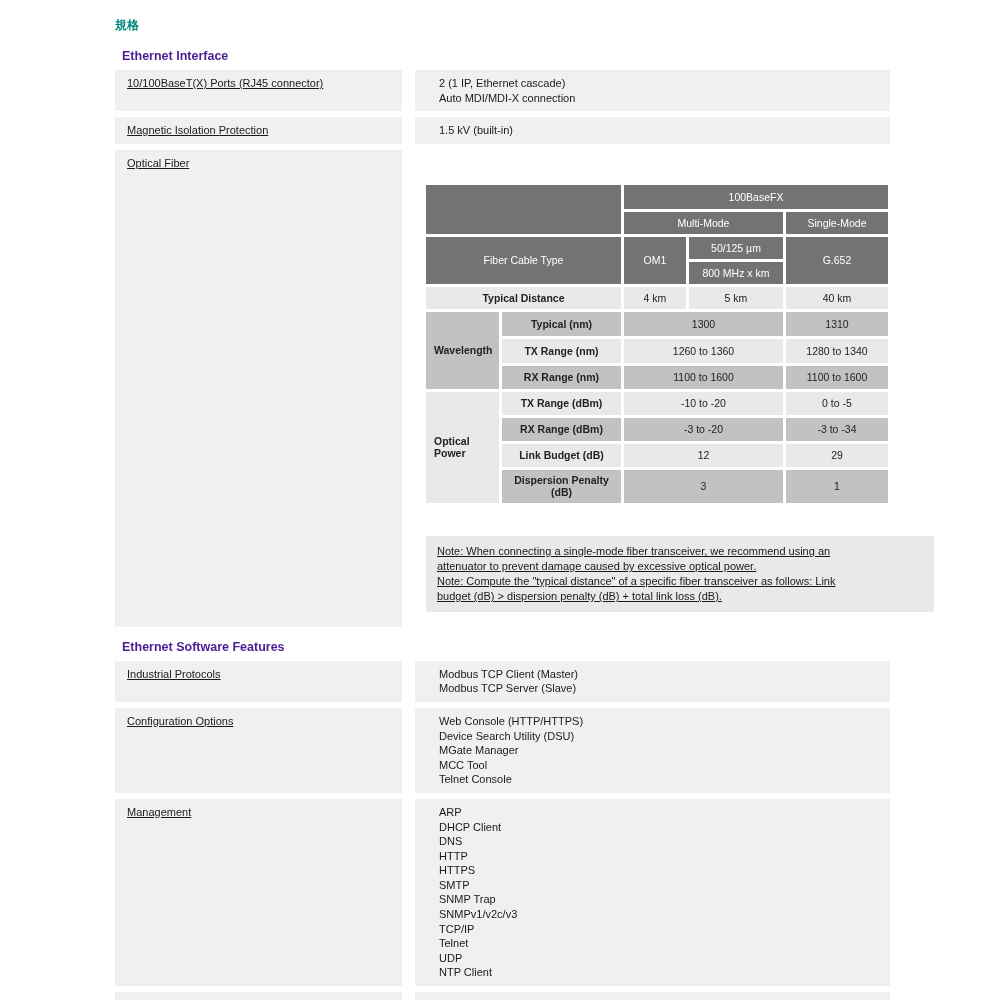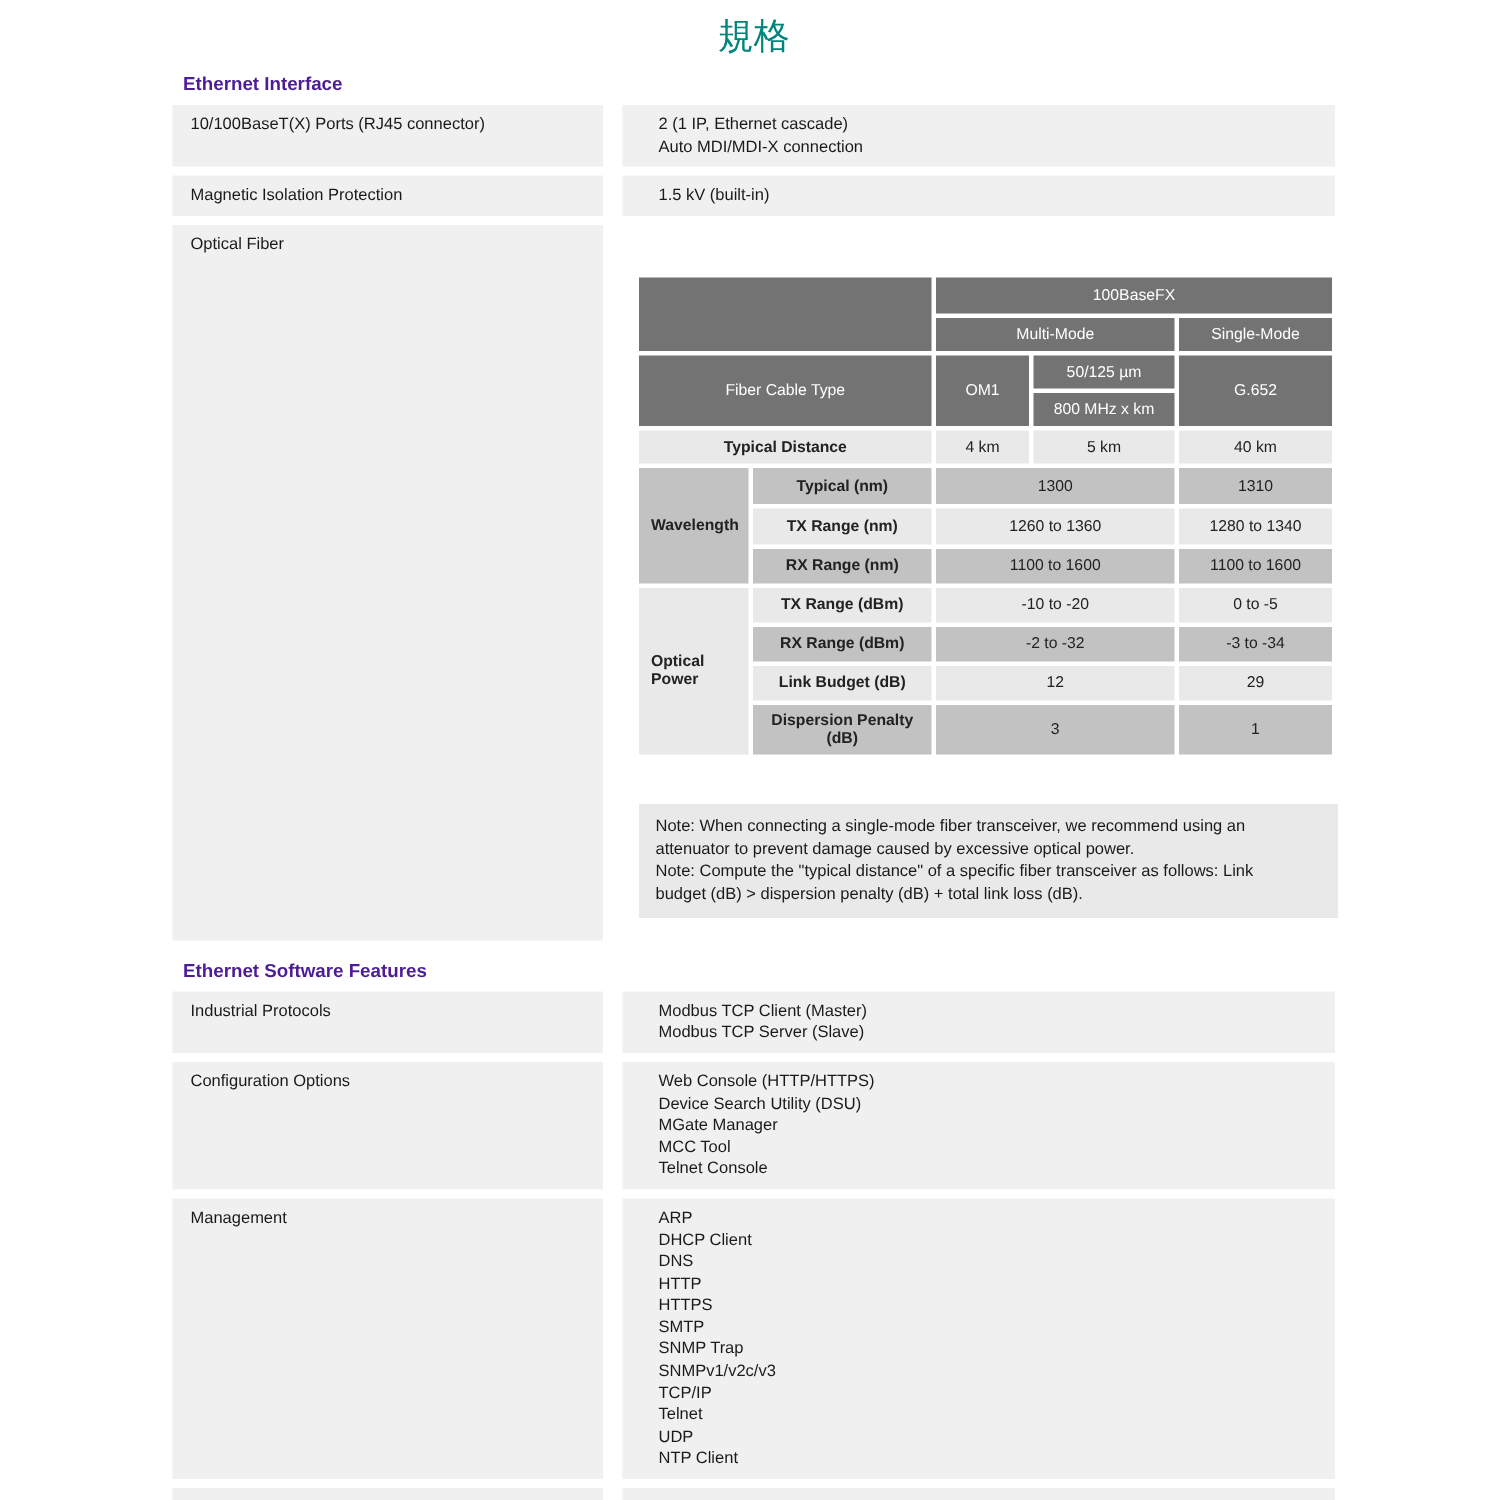--- a/index.html
+++ b/index.html
@@ -5,32 +5,31 @@
   * { margin:0; padding:0; box-sizing:border-box; }
   html,body { background:#ffffff; }
   body {
     width:1000px; height:1000px; position:relative;
     font-family:"Liberation Sans", sans-serif;
     color:#1a1a1a; overflow:hidden;
   }
   .content { position:absolute; left:115px; top:14px; width:775px; }
 
   .page-title {
-    color:#00857C; font-size:24px; font-weight:normal; line-height:22px;
+    color:#00857C; font-size:12px; font-weight:bold; line-height:22px;
     margin-bottom:9px;
-    text-align:center;
   }
   .section-heading {
     font-size:12.5px; font-weight:bold; color:#4c1d95;
     margin:13px 0 7px 7px;
   }
   .spec-row { display:flex; gap:13px; margin-bottom:6px; }
   .spec-label {
     width:287px; flex:0 0 287px; background:#f0f0f0;
-    padding:6px 12px; font-size:11px; line-height:14.6px; white-space:pre-line;
+    padding:6px 12px; font-size:11px; line-height:14.6px; white-space:pre-line;text-decoration:underline;
   }
   .spec-value {
     flex:1; background:#f0f0f0;
     padding:6px 24px; font-size:11px; line-height:14.6px; white-space:pre-line;
   }
   .spec-row.fiber-row .spec-value {
     background:#ffffff; padding:6px 0 0 11px;
   }
 
   
@@ -44,22 +43,22 @@
     display:flex; align-items:center; justify-content:center;
     text-align:center; line-height:12px; white-space:pre-line;
   }
   .ft-cell.teal { background:#737373; color:#ffffff; }
   .ft-cell.light { background:#e9e9e9; }
   .ft-cell.mid { background:#c2c2c2; }
   .ft-cell.lbl { font-weight:bold; }
   .ft-cell.group { justify-content:flex-start; text-align:left; padding-left:8px; }
 
   .fiber-notes {
-    width:466px; margin-top:4px; background:#e9e9e9;
-    padding:8px 11px; font-size:11px; line-height:15px; white-space:pre-line;
+    width:508px; margin-top:4px; background:#e9e9e9;
+    padding:8px 11px; font-size:11px; line-height:15px; white-space:pre-line;text-decoration:underline;
   }
 </style>
 </head>
 <body>
 
 <div class="content">
 
   <div class="page-title">規格</div>
 
   <div class="section-heading">Ethernet Interface</div>
@@ -112,21 +111,21 @@
         <div class="ft-cell mid" style="grid-area:8/5/9/6">1100 to 1600</div>
 
         
         <div class="ft-cell light lbl group" style="grid-area:9/1/13/2">Optical
 Power</div>
         <div class="ft-cell light lbl" style="grid-area:9/2/10/3">TX Range (dBm)</div>
         <div class="ft-cell light" style="grid-area:9/3/10/5">-10 to -20</div>
         <div class="ft-cell light" style="grid-area:9/5/10/6">0 to -5</div>
 
         <div class="ft-cell mid lbl" style="grid-area:10/2/11/3">RX Range (dBm)</div>
-        <div class="ft-cell mid" style="grid-area:10/3/11/5">-2 to -32</div>
+        <div class="ft-cell mid" style="grid-area:10/3/11/5">-3 to -20</div>
         <div class="ft-cell mid" style="grid-area:10/5/11/6">-3 to -34</div>
 
         <div class="ft-cell light lbl" style="grid-area:11/2/12/3">Link Budget (dB)</div>
         <div class="ft-cell light" style="grid-area:11/3/12/5">12</div>
         <div class="ft-cell light" style="grid-area:11/5/12/6">29</div>
 
         <div class="ft-cell mid lbl" style="grid-area:12/2/13/3">Dispersion Penalty
 (dB)</div>
         <div class="ft-cell mid" style="grid-area:12/3/13/5">3</div>
         <div class="ft-cell mid" style="grid-area:12/5/13/6">1</div>

